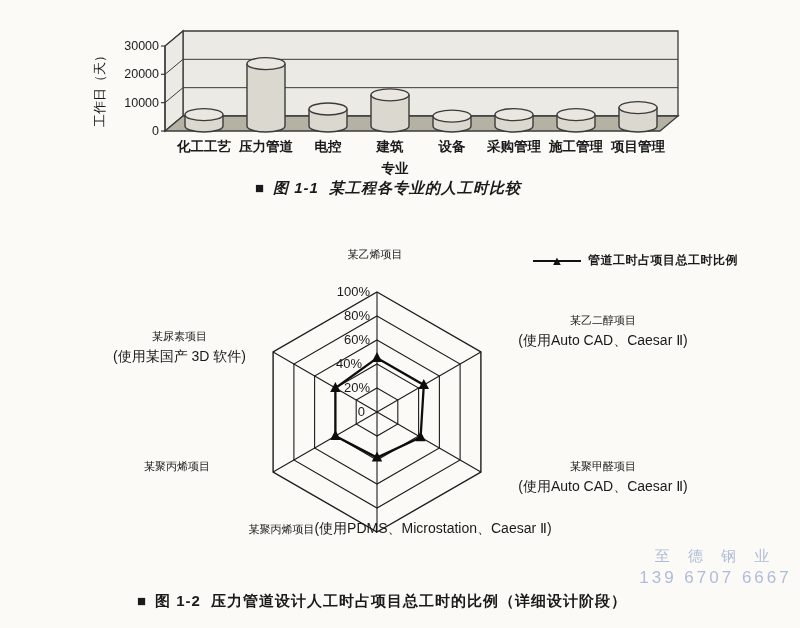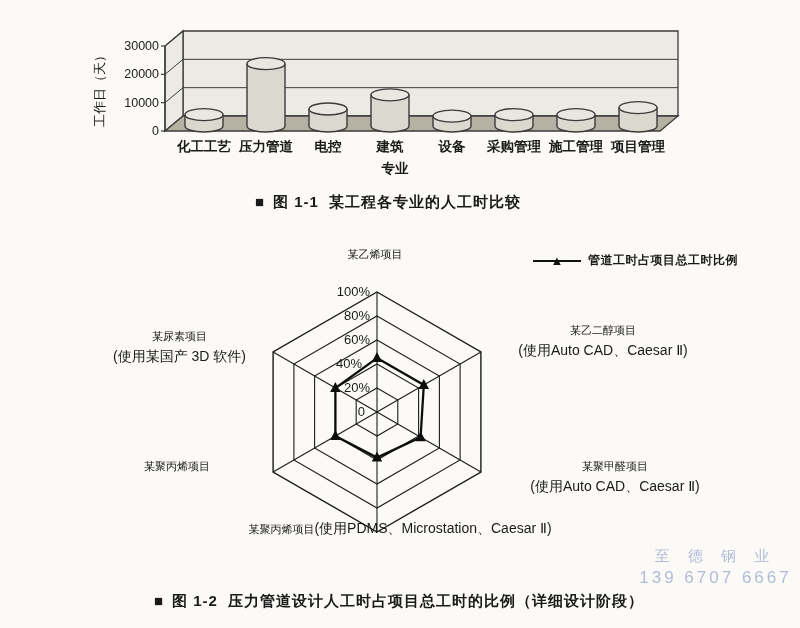--- a/index.html
+++ b/index.html
@@ -72,21 +72,21 @@
       <text x="424" y="133" text-anchor="middle" font-size="13.5" font-weight="bold">采购管理</text>
       <path d="M 467 96.66666666666667 L 467 108 A 19 6 0 0 0 505 108 L 505 96.66666666666667" fill="#dbd8d0" stroke="#3b3b3b" stroke-width="1.4"></path>
       <ellipse cx="486" cy="96.66666666666667" rx="19" ry="6" fill="#eae7e0" stroke="#3b3b3b" stroke-width="1.4"></ellipse>
       <text x="486" y="133" text-anchor="middle" font-size="13.5" font-weight="bold">施工管理</text>
       <path d="M 529 89.58333333333333 L 529 108 A 19 6 0 0 0 567 108 L 567 89.58333333333333" fill="#dbd8d0" stroke="#3b3b3b" stroke-width="1.4"></path>
       <ellipse cx="548" cy="89.58333333333333" rx="19" ry="6" fill="#eae7e0" stroke="#3b3b3b" stroke-width="1.4"></ellipse>
       <text x="548" y="133" text-anchor="middle" font-size="13.5" font-weight="bold">项目管理</text>
       <text x="305" y="155" text-anchor="middle" font-size="13.5" font-weight="bold">专业</text>
     </svg>
 
-  <div class="abs caption" style="left:88px;top:193px;width:600px;">
+  <div class="abs caption" style="left:88px;top:179px;width:600px;font-style:italic;">
     <span>■</span><span class="cap-label">图 1-1</span><span>某工程各专业的人工时比较</span>
   </div>
 
   <div class="abs legend" style="left:533px;top:252px;">
     <span class="legend-line">
       <span class="legend-tri">▲</span>
     </span>
     <span class="legend-text">管道工时占项目总工时比例</span>
   </div>
 
@@ -114,44 +114,44 @@
       <path d="M 173.6 151.2 L 168.4 161.2 L 178.8 161.2 Z" fill="#0d0d0d"></path>
       <path d="M 130.0 171.6 L 124.8 181.6 L 135.2 181.6 Z" fill="#0d0d0d"></path>
       <path d="M 88.4 150.0 L 83.2 160.0 L 93.6 160.0 Z" fill="#0d0d0d"></path>
       <path d="M 88.4 102.0 L 83.2 112.0 L 93.6 112.0 Z" fill="#0d0d0d"></path>
     </svg>
 
   <div class="abs vertex-label" style="left:215px;top:244px;width:320px;">
     <div class="proj">某乙烯项目</div>
   </div>
 
-  <div class="abs vertex-label" style="left:478px;top:320px;width:250px;">
+  <div class="abs vertex-label" style="left:478px;top:310px;width:250px;">
     <div class="proj">某乙二醇项目</div>
     <div>(使用Auto CAD、Caesar Ⅱ)</div>
   </div>
 
-  <div class="abs vertex-label" style="left:490px;top:456px;width:250px;">
+  <div class="abs vertex-label" style="left:478px;top:456px;width:250px;">
     <div class="proj">某聚甲醛项目</div>
     <div>(使用Auto CAD、Caesar Ⅱ)</div>
   </div>
 
   <div class="abs vertex-label" style="left:170px;top:518px;width:460px;">
     <span class="proj">某聚丙烯项目</span><span>(使用PDMS、Microstation、Caesar Ⅱ)</span>
   </div>
 
   <div class="abs vertex-label" style="left:82px;top:456px;width:190px;">
     <div class="proj">某聚丙烯项目</div>
   </div>
 
   <div class="abs vertex-label" style="left:82px;top:326px;width:195px;">
     <div class="proj">某尿素项目</div>
     <div>(使用某国产 3D 软件)</div>
   </div>
 
-  <div class="abs caption" style="left:99px;top:592px;width:600px;">
+  <div class="abs caption" style="left:82px;top:592px;width:600px;">
     <span>■</span><span class="cap-label">图 1-2</span><span>压力管道设计人工时占项目总工时的比例（详细设计阶段）</span>
   </div>
 
   <div class="abs watermark" style="left: 628px; top: 545px; width: 175px; color: rgb(163, 177, 211);">
     <div class="wm1">至 德 钢 业</div>
     <div class="wm2">139 6707 6667</div>
   </div>
 
 </div>
 

